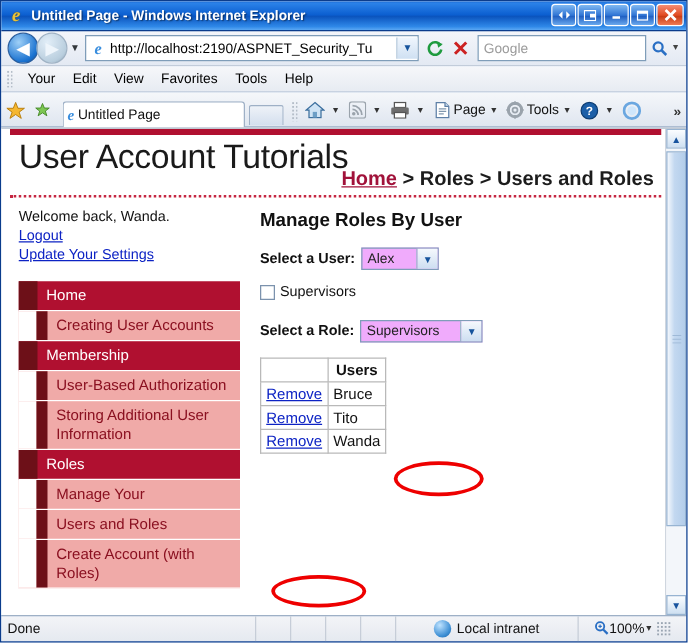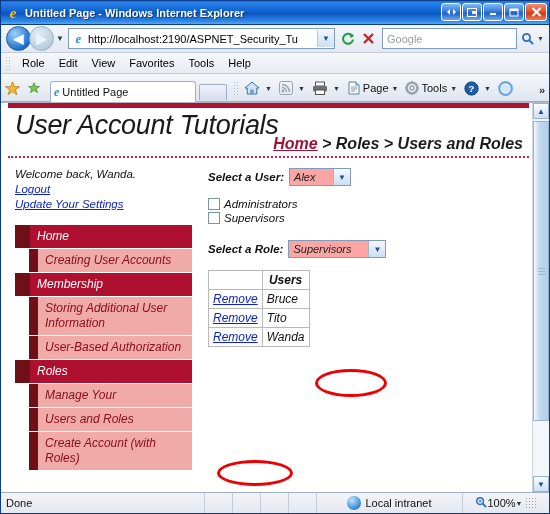--- a/index.html
+++ b/index.html
@@ -219,37 +219,36 @@
     overflow: hidden;
   }
   .topbar-red {
     height: 5px; background: #b01030; margin: 0 3px 0 7px;
   }
   .hdrrow {
     position: relative;
     margin: 0 3px 0 7px;
     border-bottom: 2px dotted #c52641;
     height: 48px;
-    font-style: italic;
   }
   .sitetitle {
     position: absolute; left: 7px; top: 2px;
     font-size: 27px; color: #1a1a1a;
     letter-spacing: -0.3px;
   }
   .breadcrumb {
     position: absolute; right: 6px; bottom: 3px;
     font-size: 16px; font-weight: bold; color: #1c1c1c;
     white-space: nowrap;
   }
   .breadcrumb a {
     color: #a1123a; text-decoration: underline;
   }
 
-  .body-cols { display: flex; font-style: italic; }
+  .body-cols { display: flex; }
   .leftcol { width: 205px; flex: 0 0 auto; padding-left: 14px; padding-top: 9px; box-sizing: border-box;}
   .welcome { font-size: 11.5px; color: #111; line-height: 15px; }
   .welcome a { color: #0d23c4; text-decoration: underline; display: block; }
 
   .navmenu { margin-top: 13px; }
   .navitem {
     position: relative; box-sizing: border-box;
     font-size: 12px; line-height: 15px;
     border-bottom: 1px solid #ffffff;
   }
@@ -277,21 +276,21 @@
     background: #ffffff;
   }
 
   .rightcol { flex: 1 1 auto; padding-top: 10px; padding-left: 2px; }
   .h2main { font-size: 20px; font-weight: bold; color: #111; margin: 0 0 16px 0; letter-spacing: -0.2px;}
   .h3main { font-size: 15px; font-weight: bold; color: #111; margin: 0 0 13px 0; }
   .fieldrow { display: flex; align-items: center; margin-bottom: 12px; position: relative;}
   .flabel { font-size: 11.5px; font-weight: bold; color: #111; margin-right: 5px; }
   .ddl {
     height: 18px; box-sizing: border-box;
-    border: 1px solid #7f9db9; background: #fca5a5;
+    border: 1px solid #7f9db9; background: #f0abfc;
     display: flex; align-items: center;
     font-size: 11px; color: #222;
   }
   .ddl .val { padding: 0 5px 0 4px; white-space: nowrap; }
   .ddl .arrowbox {
     width: 16px; height: 16px; margin-left: auto;
     background: linear-gradient(to bottom, #f5f9fd, #cddef1);
     border-left: 1px solid #9fb6cd;
     display: flex; align-items: center; justify-content: center;
     color: #16539c; font-size: 8px;
@@ -464,21 +463,21 @@
       <svg width="13" height="13" viewBox="0 0 13 13">
           <circle cx="5.5" cy="5.5" r="3.6" fill="none" stroke="#2a6fc4" stroke-width="1.8"></circle>
           <path d="M8.4,8.4 L12,12" stroke="#2a6fc4" stroke-width="2"></path>
         </svg>
     </div>
     <div class="searchcaret">▼</div>
   </div>
 
   <div class="menubar">
     <div class="gripper"></div>
-    <div class="menuitem">Role</div>
+    <div class="menuitem">Your</div>
     <div class="menuitem">Edit</div>
     <div class="menuitem">View</div>
     <div class="menuitem">Favorites</div>
     <div class="menuitem">Tools</div>
     <div class="menuitem">Help</div>
   </div>
 
   <div class="tabbar">
     <div class="favstar">
       <svg width="15" height="15" viewBox="0 0 16 16">
@@ -589,45 +588,42 @@
           <div class="welcome">
             <div>Welcome back, Wanda.</div>
             <a href="#">Logout</a>
             <a href="#">Update Your Settings</a>
           </div>
 
           <div class="navmenu">
             <div class="navitem top">Home</div>
             <div class="navitem sub">Creating User Accounts</div>
             <div class="navitem top">Membership</div>
+            <div class="navitem sub">User-Based Authorization</div>
             <div class="navitem sub">Storing Additional User Information</div>
-            <div class="navitem sub">User-Based Authorization</div>
             <div class="navitem top">Roles</div>
             <div class="navitem sub">Manage Your</div>
             <div class="navitem sub">Users and Roles</div>
             <div class="navitem sub">Create Account (with Roles)</div>
           </div>
         </div>
 
         <div class="rightcol">
 
+          <div class="h3main">Manage Roles By User</div>
 
           <div class="fieldrow">
             <span class="flabel">Select a User:</span>
             <div class="ddl user">
               <span class="val">Alex</span>
               <span class="arrowbox">▼</span>
             </div>
           </div>
 
           <div style="margin-bottom:16px;">
-            <div class="cbrow">
-              <span class="cbox"></span>
-              <span class="cblabel">Administrators</span>
-            </div>
             <div class="cbrow">
               <span class="cbox"></span>
               <span class="cblabel">Supervisors</span>
             </div>
           </div>
 
 
           <div class="fieldrow">
             <span class="flabel">Select a Role:</span>
             <div class="ddl role">

